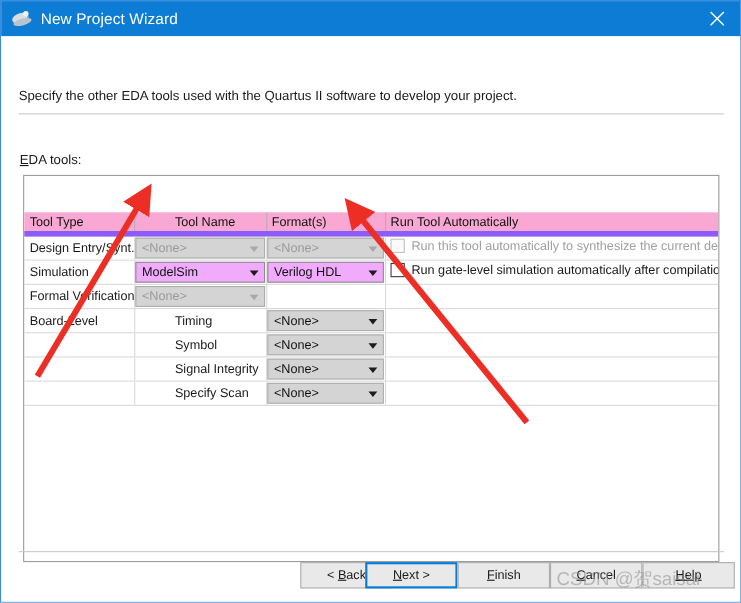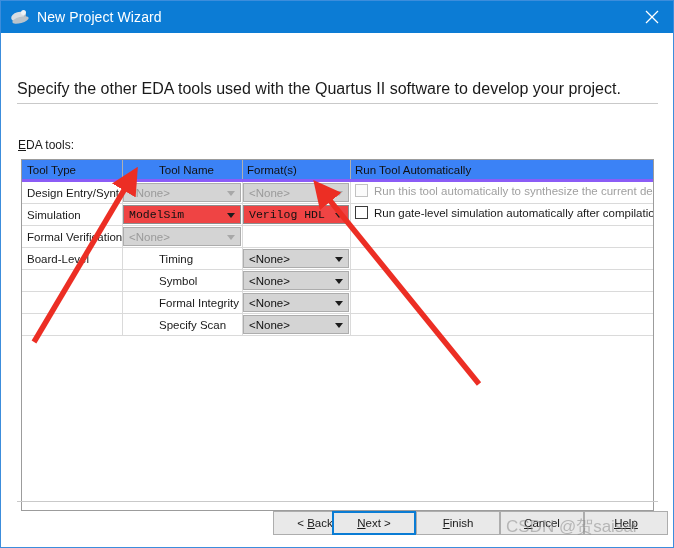--- a/index.html
+++ b/index.html
@@ -72,21 +72,21 @@
   }
   #page-title {
     position: absolute; left: 15px; top: 11px;
     font-size: 18px;
     font-weight: bold;
     color: #000000;
     letter-spacing: -0.1px;
   }
   #page-subtitle {
     position: absolute; left: 16px; top: 47px;
-    font-size: 16px;
+    font-size: 12px;
     color: #1a1a1a;
   }
   #hrule {
     position: absolute; left: 16px; top: 70px;
     width: 641px; height: 1px;
     background: #c9c9c9;
   }
   #eda-label {
     position: absolute; left: 17px; top: 105px;
     font-size: 12px;
@@ -104,22 +104,23 @@
     overflow: hidden;
   }
   .trow {
     position: relative;
     height: 22px;
     width: 100%;
     border-bottom: 1px solid #dadada;
   }
   .trow.hdr {
     height: 22px;
-    border-bottom: 3px solid #8b5cf6;
-    background: #3b82f6;
+    border-bottom: 5px solid #8b5cf6;
+    background: #f9a8d4;
+    margin-top: 33px;
   }
   .cell {
     position: absolute;
     top: 0; height: 100%;
     display: flex; align-items: center;
     font-size: 11.5px;
     color: #1a1a1a;
     padding-left: 5px;
     overflow: hidden;
     white-space: nowrap;
@@ -156,23 +157,22 @@
     position: absolute; right: 5px; top: 50%;
     margin-top: -2px;
     width: 0; height: 0;
     border-left: 4px solid transparent;
     border-right: 4px solid transparent;
     border-top: 5px solid #1c1c1c;
   }
   .combo.disabled { color: #9a9a9a; cursor: default; }
   .combo.disabled .arrow { border-top-color: #a8a8a8; }
   .combo.active {
-    background: #ef4444;
+    background: #f0abfc;
     border-color: #8d8d8d;
-    font-family: Liberation Mono, monospace;
   }
   .combo.k1 { left: 101px; top: 1px; width: 118px; }
   .combo.k2 { left: 221px; top: 1px; width: 106px; }
 
   
   .chkrow {
     position: absolute;
     left: 333px; top: 2px;
     display: flex; align-items: center;
   }
@@ -347,21 +347,21 @@
           <span>&lt;None&gt;</span>
           <span class="arrow"></span>
         </div>
       </div>
 
       <div class="trow">
         <div class="vline v1"></div>
           <div class="vline v2"></div>
           <div class="vline v3"></div>
         <div class="cell c0"></div>
-        <div class="cell c1">Formal Integrity</div>
+        <div class="cell c1">Signal Integrity</div>
         <div class="combo k2">
           <span>&lt;None&gt;</span>
           <span class="arrow"></span>
         </div>
       </div>
 
       <div class="trow">
         <div class="vline v1"></div>
           <div class="vline v2"></div>
           <div class="vline v3"></div>

